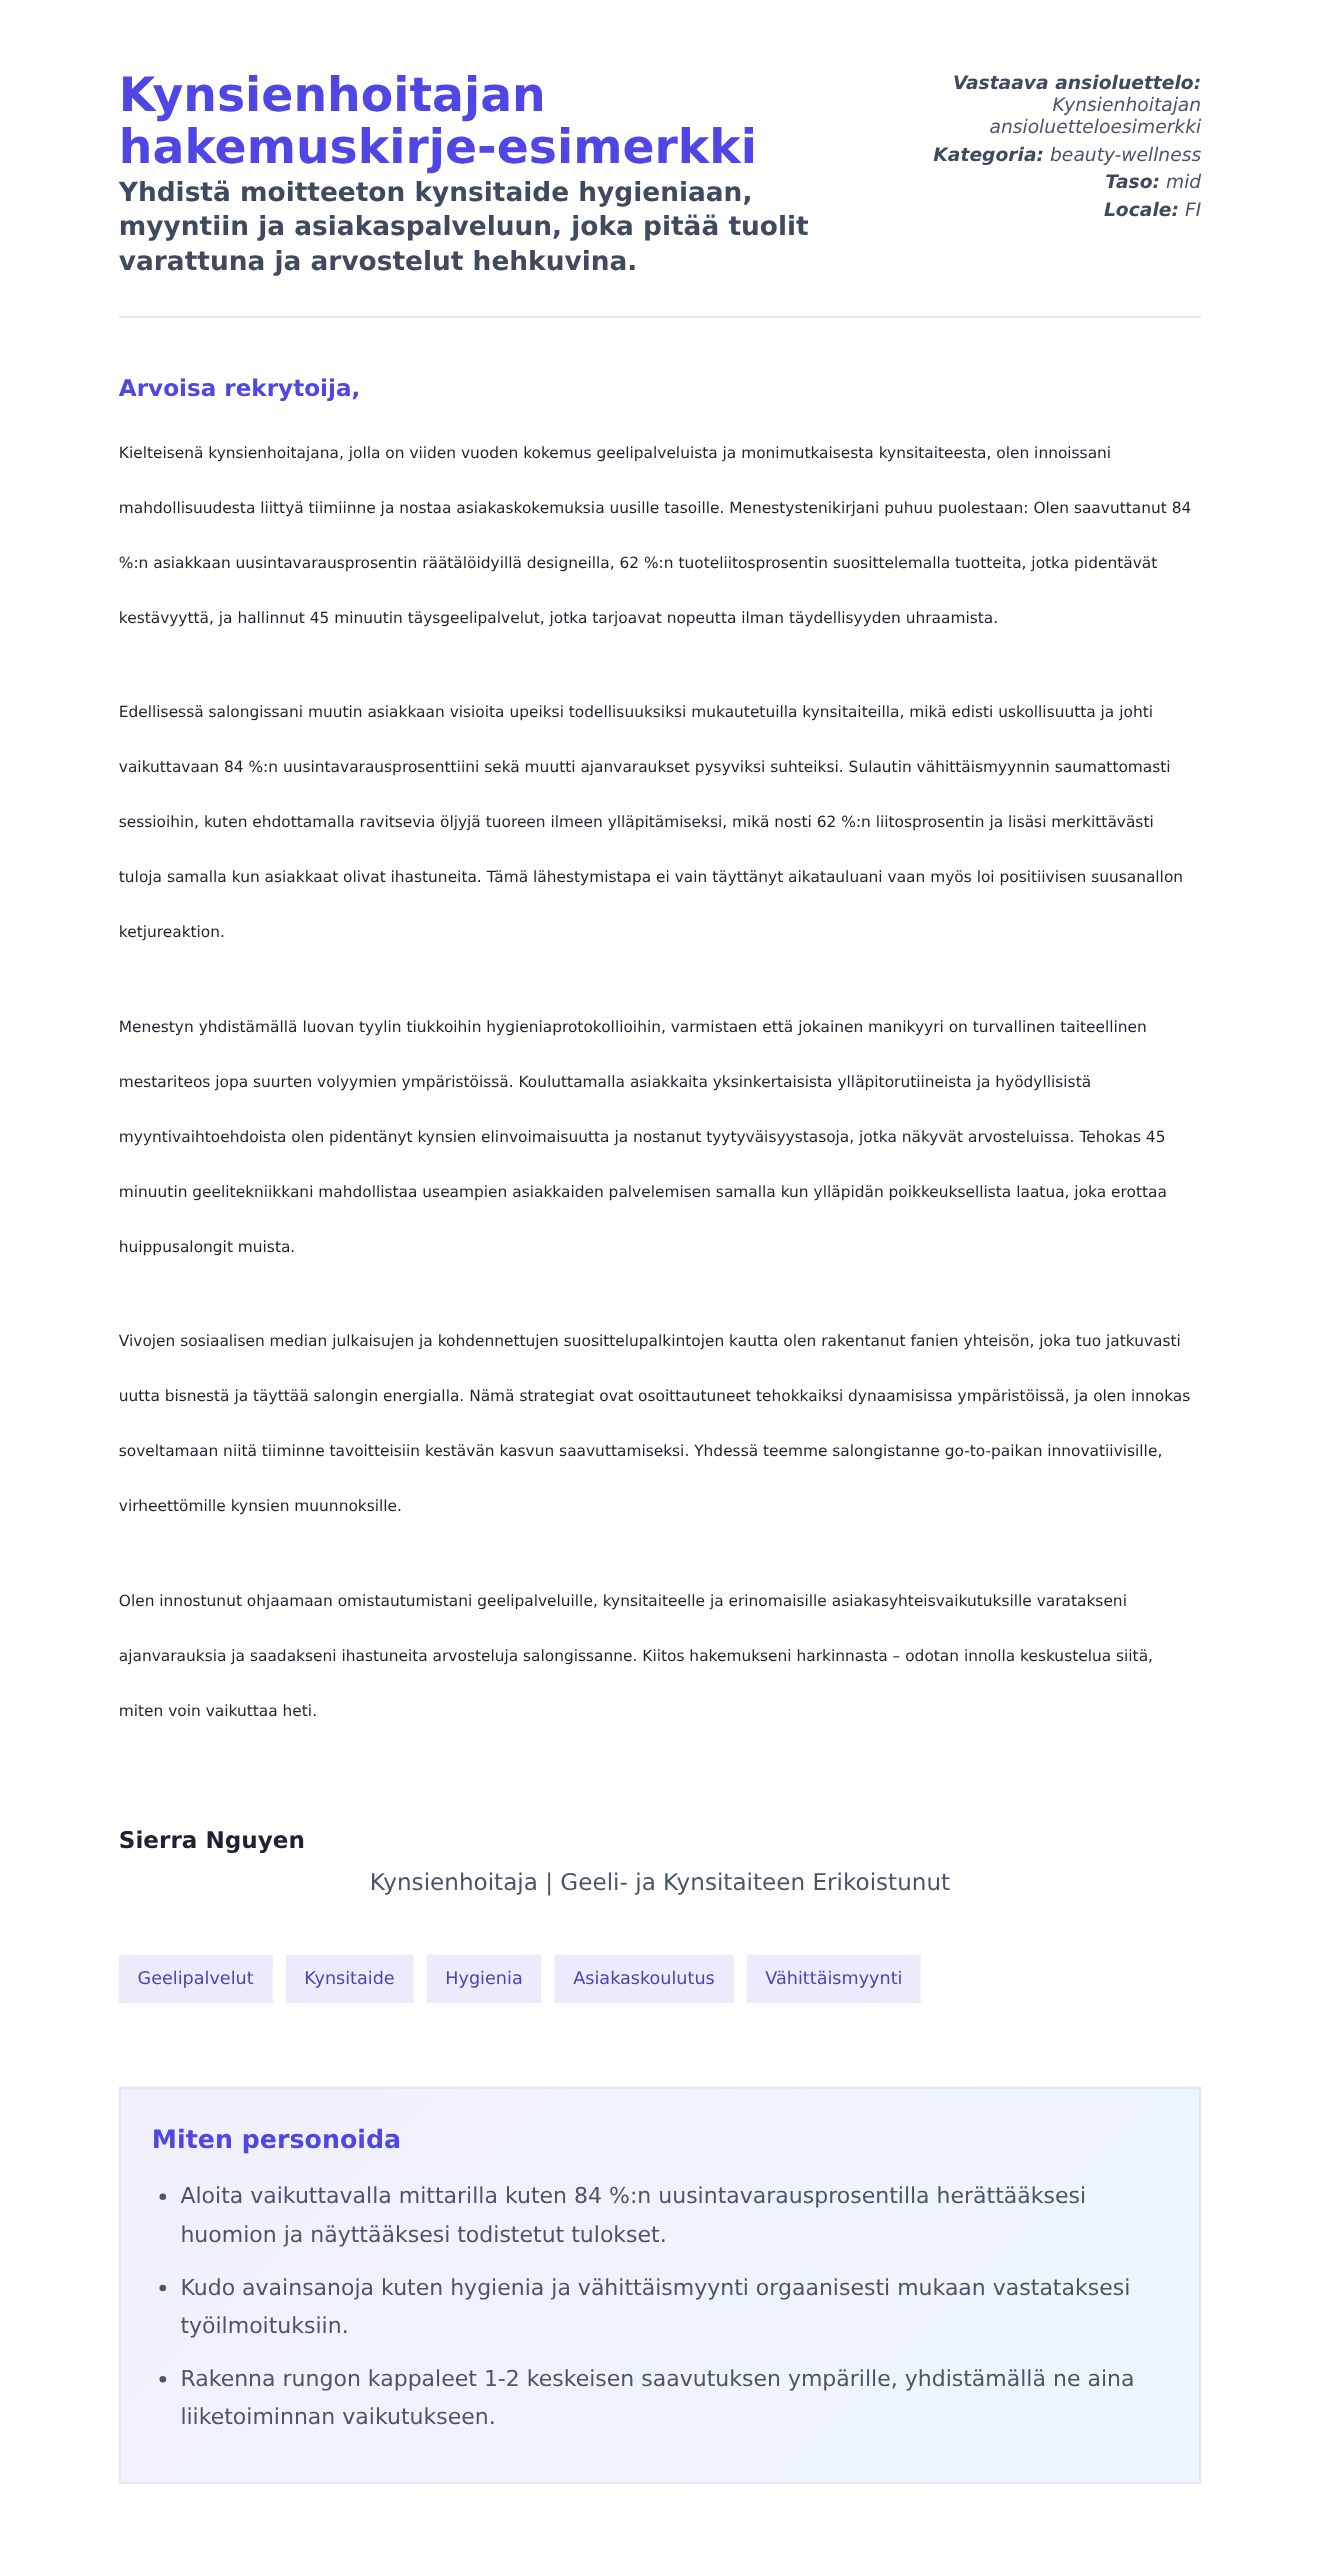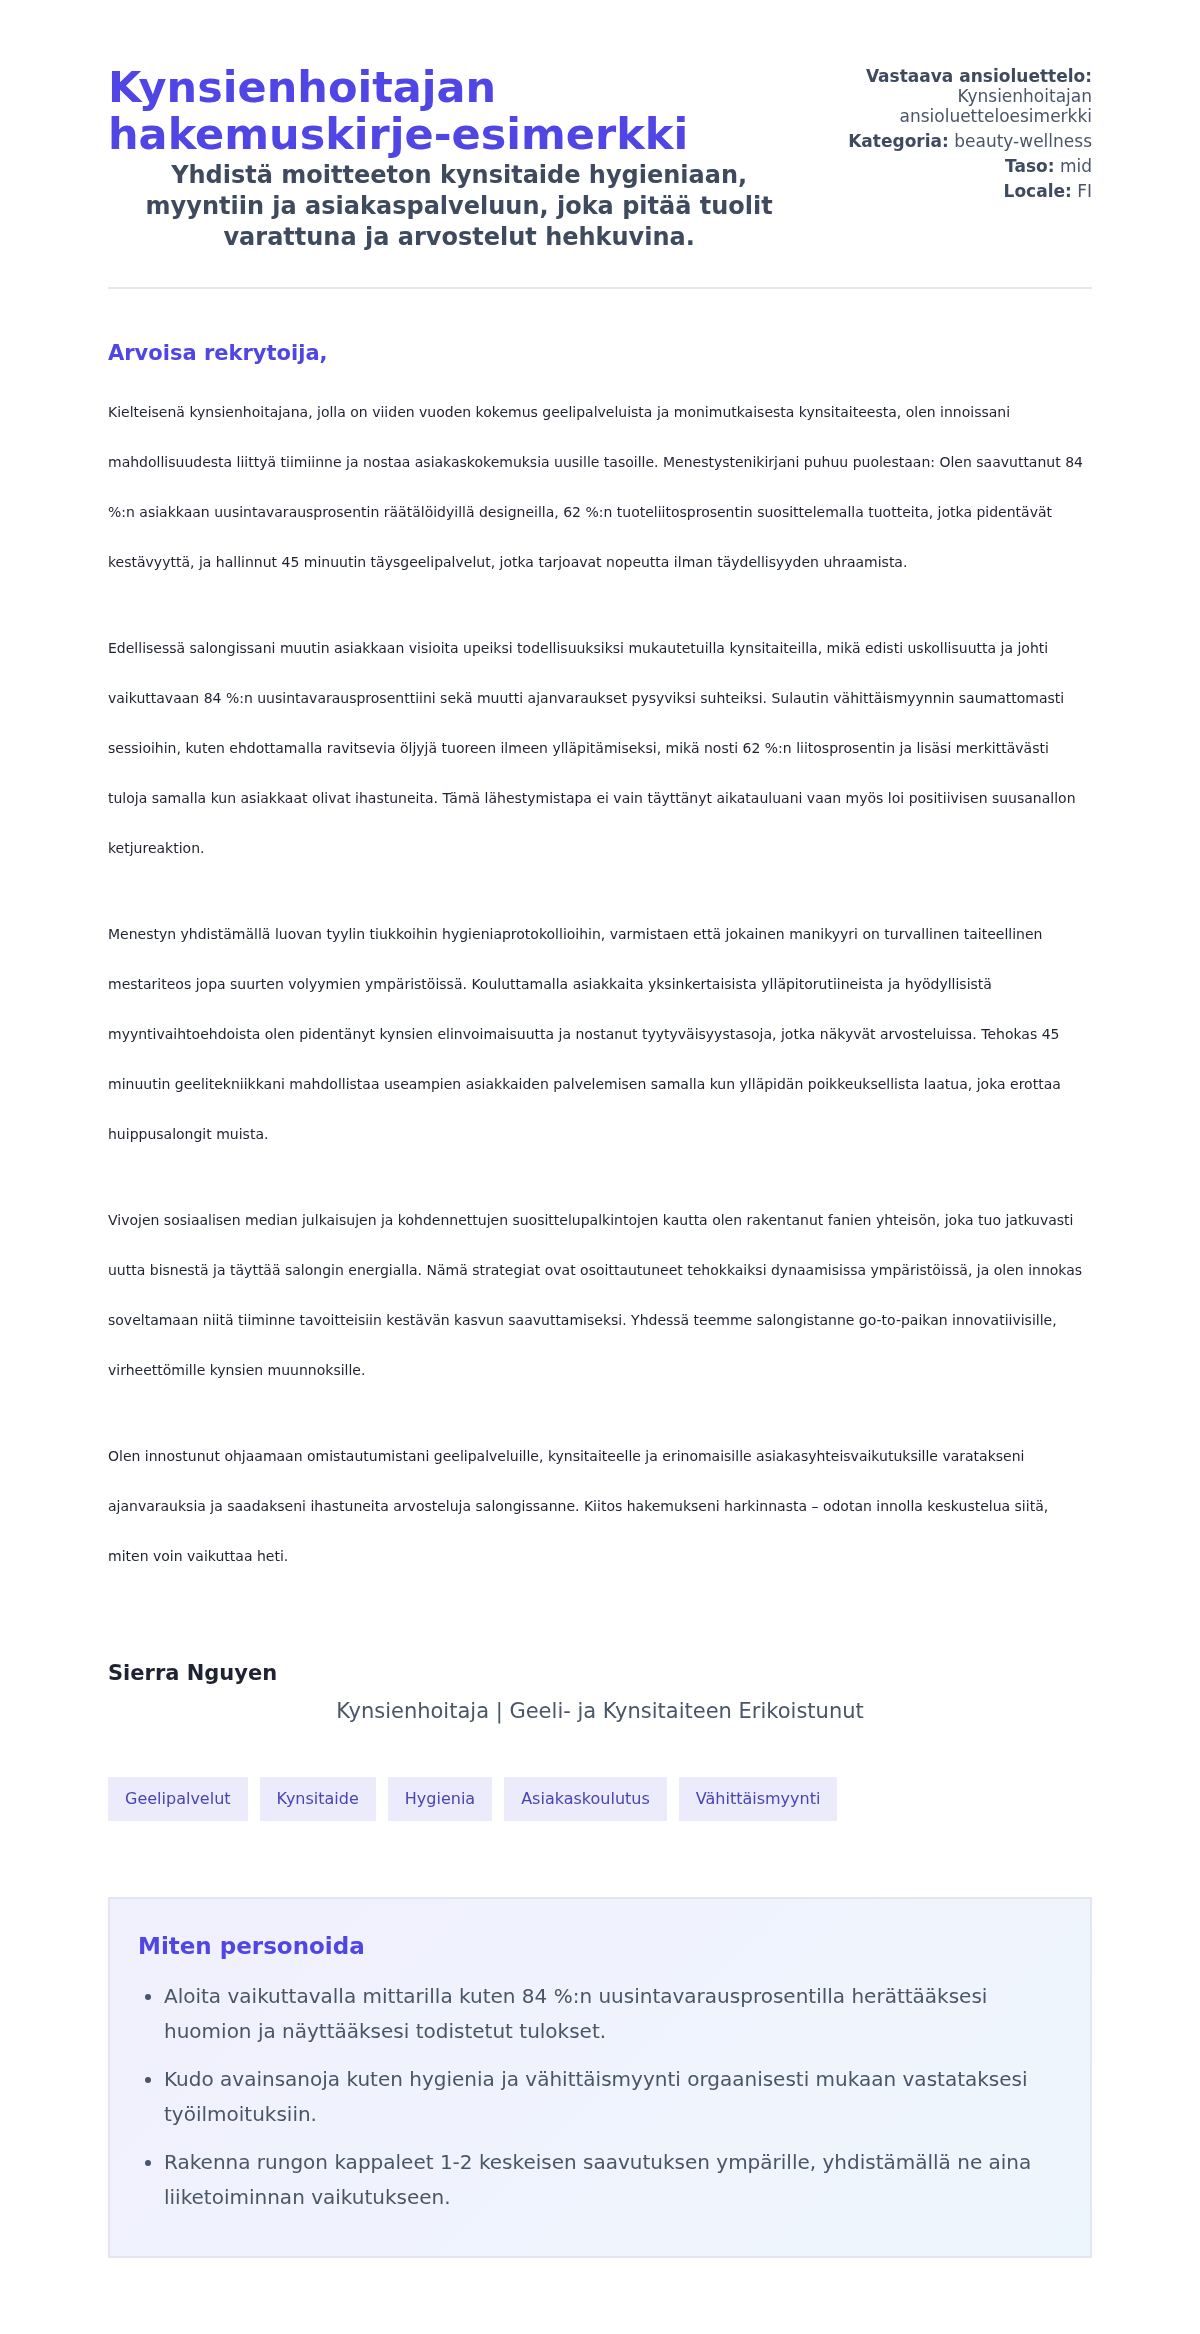--- a/index.html
+++ b/index.html
@@ -28,31 +28,30 @@
       line-height: 47px;
       font-weight: bold;
       color: #4f46e5;
     }
     .subtitle {
       margin: 2px 0 0 0;
       font-size: 24px;
       line-height: 31px;
       font-weight: bold;
       color: #3f4a5e;
-      text-align: center;
     }
     .meta {
       width: 260px;
       text-align: right;
       font-size: 17px;
       line-height: 20px;
       color: #4a5568;
       padding-top: 2px;
     }
-    .meta-row { margin-bottom: 5px; }
+    .meta-row { margin-bottom: 5px; font-style: italic; }
     .meta-label { font-weight: bold; color: #3f4a5e; }
     .greeting {
       margin: 52px 0 22px 0;
       font-size: 21px;
       font-weight: bold;
       color: #4f46e5;
     }
     .para {
       margin: 0 0 36px 0;
       font-size: 14px;

